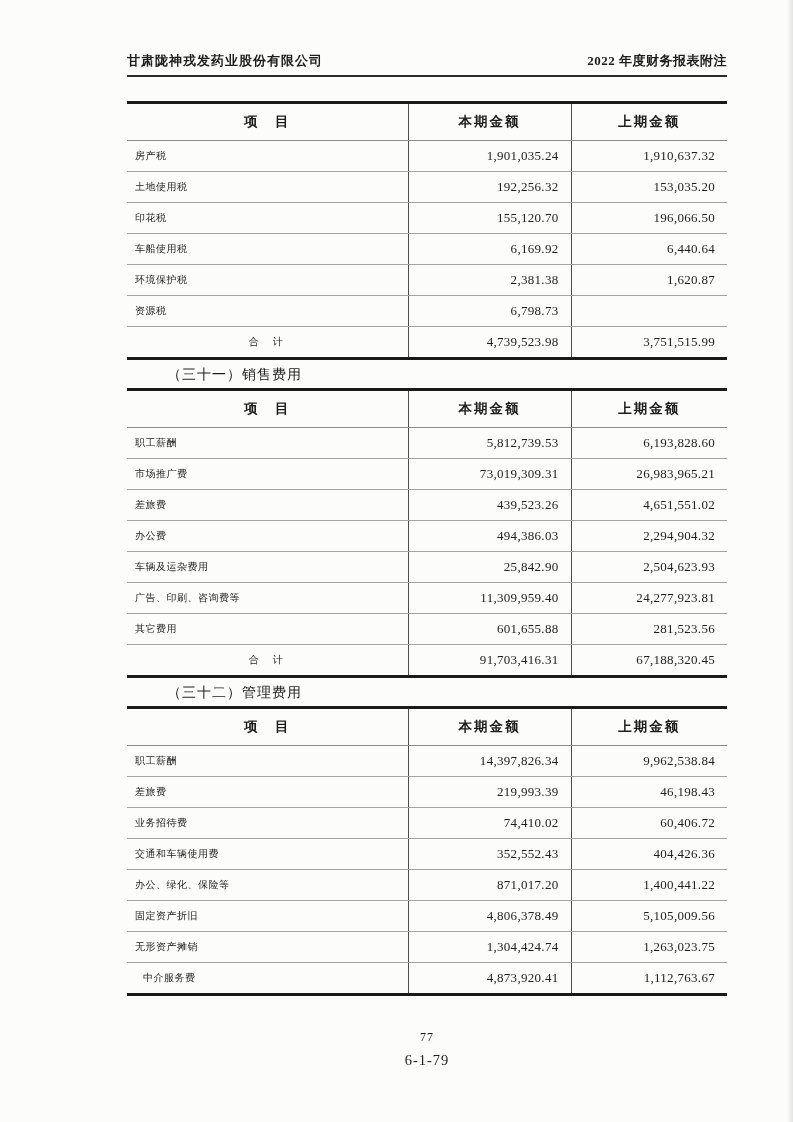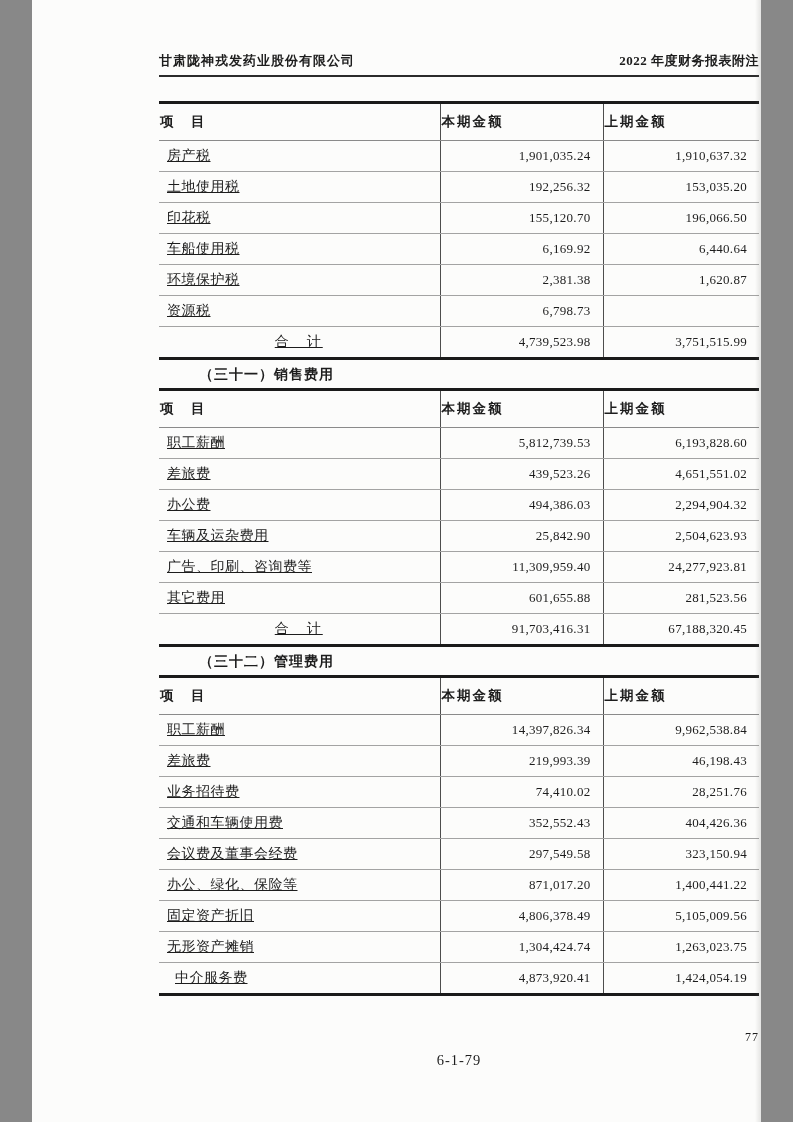--- a/index.html
+++ b/index.html
@@ -2,21 +2,21 @@
 <html><head>
 <meta charset="utf-8">
 <style>
   html,body{margin:0;padding:0;}
   body{
     background:#888;
     font-family:"Liberation Serif","DejaVu Serif",serif;
   }
   .page{
     position:relative;
-    width:729px;height:1122px;
+    width:793px;height:1122px;
     background:#fcfcfb;
     color:#1d1d1d;
     overflow:hidden;
     margin:0 auto;
   }
   .scan-edge{
     position:absolute;right:0;top:0;width:6px;height:100%;
     background:linear-gradient(to right,rgba(0,0,0,0),rgba(120,120,115,0.18));
   }
   .content{margin-left:127px;width:600px;}
@@ -30,38 +30,38 @@
   table.data-table{
     width:600px;border-collapse:collapse;table-layout:fixed;
     border-top:3px solid #1a1a1a;border-bottom:3px solid #1a1a1a;
   }
   table.first{margin-top:24px;}
   col.c-item{width:281px;}
   col.c-cur{width:163px;}
   col.c-prev{width:156px;}
   th{
     height:34px;font-size:13.5px;font-weight:700;letter-spacing:2px;
-    border-bottom:1px solid #8a8a8a;text-align:left;vertical-align:middle;
+    border-bottom:1px solid #8a8a8a;text-align:center;vertical-align:middle;
   }
   td{
     height:28px;font-size:13px;
     border-bottom:1px solid #a3a3a3;vertical-align:middle;
     white-space:nowrap;overflow:hidden;
   }
   tr:last-child td{border-bottom:none;padding-left:16px;}
   th + th, td + td{border-left:1px solid #4d4d4d;}
-  td.label{text-align:left;padding-left:8px;font-size:14px;letter-spacing:0.5px;text-decoration:underline;}
+  td.label{text-align:left;padding-left:8px;font-size:10px;letter-spacing:0.5px;}
   td.num{text-align:right;padding-right:12px;font-variant-numeric:tabular-nums;letter-spacing:0.3px;}
   tr.total td.label{text-align:center;padding-left:0;letter-spacing:2px;}
   .section-title{
-    font-weight:700;font-size:14px;line-height:18px;
+    font-weight:400;font-size:14px;line-height:18px;
     margin:6px 0 4px 40px;letter-spacing:1px;
   }
   .page-footer{margin-top:34px;text-align:center;}
-  .page-number{font-size:12px;letter-spacing:1px;text-align:right;}
+  .page-number{font-size:12px;letter-spacing:1px;}
   .doc-code{font-size:14.5px;margin-top:7px;letter-spacing:1px;}
 </style>
 </head>
 <body>
 
 <div class="page">
   <div class="scan-edge"></div>
   <div class="content">
 
     <div class="doc-header">
@@ -136,20 +136,25 @@
           <th>上期金额</th>
         </tr>
       </thead>
       <tbody>
         <tr>
           <td class="label">职工薪酬</td>
           <td class="num">5,812,739.53</td>
           <td class="num">6,193,828.60</td>
         </tr>
         <tr>
+          <td class="label">市场推广费</td>
+          <td class="num">73,019,309.31</td>
+          <td class="num">26,983,965.21</td>
+        </tr>
+        <tr>
           <td class="label">差旅费</td>
           <td class="num">439,523.26</td>
           <td class="num">4,651,551.02</td>
         </tr>
         <tr>
           <td class="label">办公费</td>
           <td class="num">494,386.03</td>
           <td class="num">2,294,904.32</td>
         </tr>
         <tr>
@@ -197,51 +202,46 @@
           <td class="num">9,962,538.84</td>
         </tr>
         <tr>
           <td class="label">差旅费</td>
           <td class="num">219,993.39</td>
           <td class="num">46,198.43</td>
         </tr>
         <tr>
           <td class="label">业务招待费</td>
           <td class="num">74,410.02</td>
-          <td class="num">28,251.76</td>
+          <td class="num">60,406.72</td>
         </tr>
         <tr>
           <td class="label">交通和车辆使用费</td>
           <td class="num">352,552.43</td>
           <td class="num">404,426.36</td>
         </tr>
         <tr>
-          <td class="label">会议费及董事会经费</td>
-          <td class="num">297,549.58</td>
-          <td class="num">323,150.94</td>
-        </tr>
-        <tr>
           <td class="label">办公、绿化、保险等</td>
           <td class="num">871,017.20</td>
           <td class="num">1,400,441.22</td>
         </tr>
         <tr>
           <td class="label">固定资产折旧</td>
           <td class="num">4,806,378.49</td>
           <td class="num">5,105,009.56</td>
         </tr>
         <tr>
           <td class="label">无形资产摊销</td>
           <td class="num">1,304,424.74</td>
           <td class="num">1,263,023.75</td>
         </tr>
         <tr>
           <td class="label">中介服务费</td>
           <td class="num">4,873,920.41</td>
-          <td class="num">1,424,054.19</td>
+          <td class="num">1,112,763.67</td>
         </tr>
       </tbody>
     </table>
 
     <div class="page-footer">
       <div class="page-number">77</div>
       <div class="doc-code">6-1-79</div>
     </div>
 
   </div>

